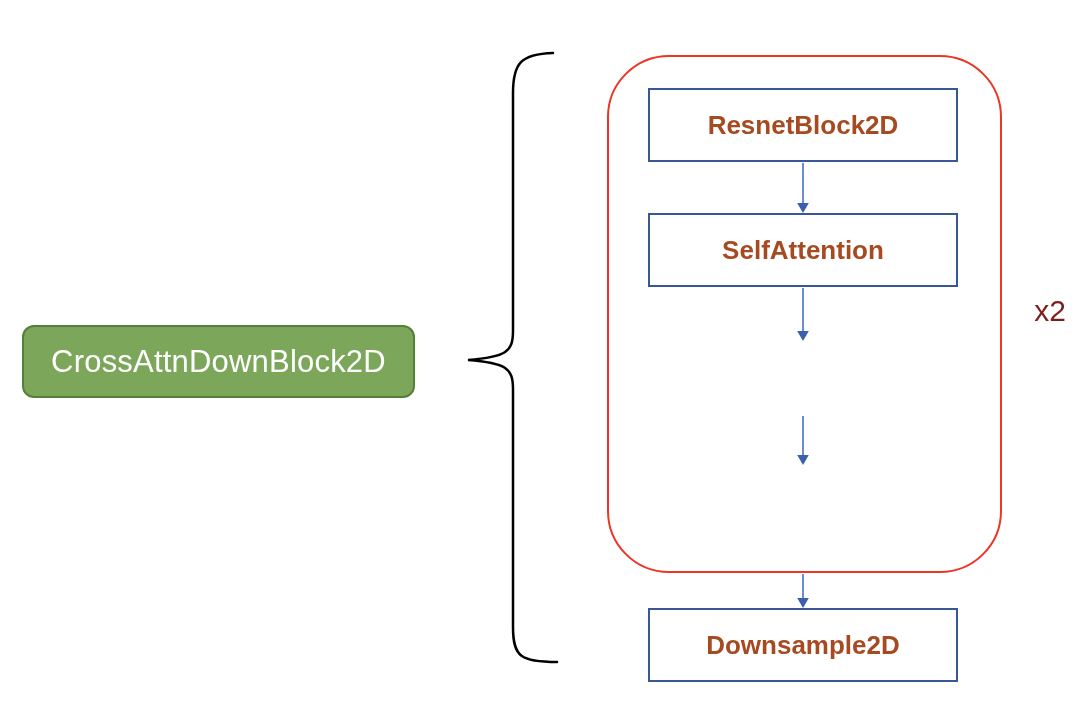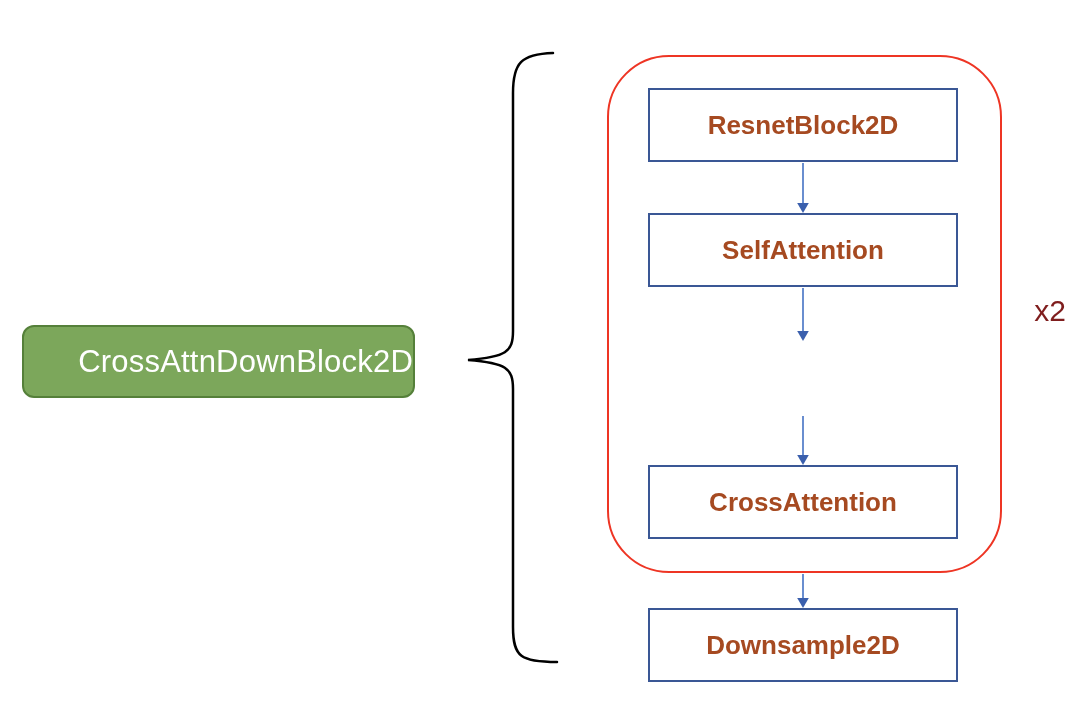--- a/index.html
+++ b/index.html
@@ -28,21 +28,21 @@
     left: 22px;
     top: 325px;
     width: 393px;
     height: 73px;
     box-sizing: border-box;
     background: #7CA75B;
     border: 2px solid #55803A;
     border-radius: 12px;
     display: flex;
     align-items: center;
-    justify-content: flex-end;
+    justify-content: center;
     color: #ffffff;
     font-size: 31px;
     font-weight: 400;
     letter-spacing: 0.2px;
   }
   .loop-container {
     position: absolute;
     left: 607px;
     top: 55px;
     width: 395px;
@@ -124,23 +124,20 @@
   </div>
 
   <div class="loop-container"></div>
 
   <div class="node node-1">
     <span>ResnetBlock2D</span>
   </div>
   <div class="node node-2">
     <span>SelfAttention</span>
   </div>
-  <div class="node node-4">
-    <span>CrossAttention</span>
-  </div>
 
   <div class="node node-5">
     <span>Downsample2D</span>
   </div>
 
   <div class="repeat-label">
     <span>x2</span>
   </div>
 
 </div>

